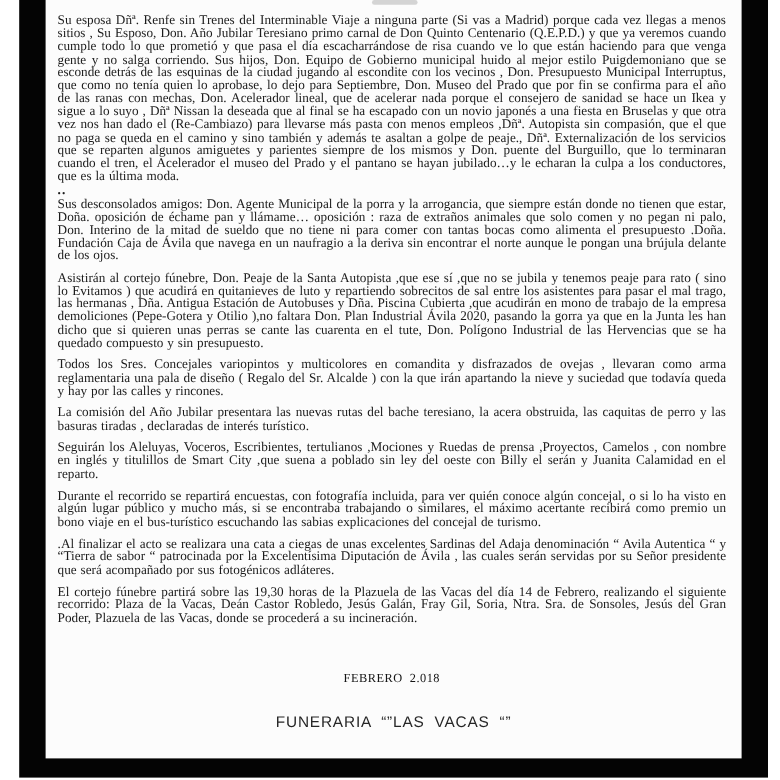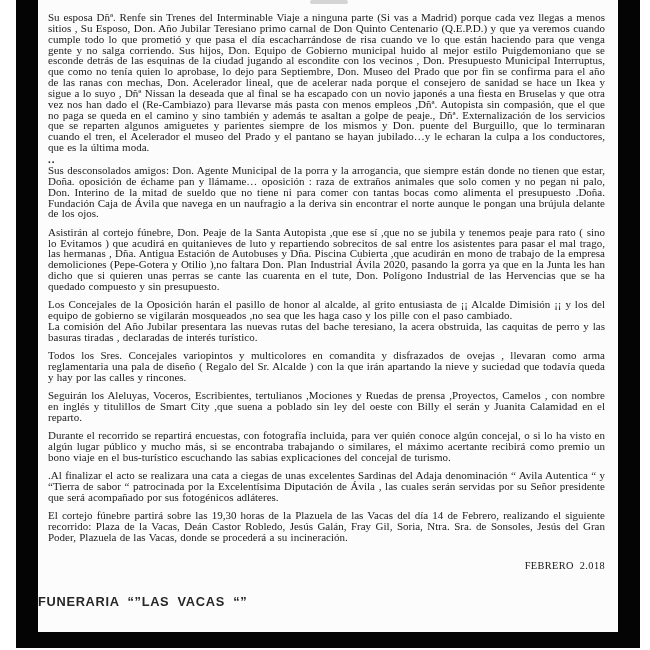--- a/index.html
+++ b/index.html
@@ -28,46 +28,45 @@
     color: #1b1b1b;
     font-size: 11px; line-height: 10.85px;
     text-align: justify; word-spacing: 0.5px;
   }
   .text-block p { margin: 0 0 7.5px 0; }
   .text-block p.tight { margin-bottom: 3px; }
   .text-block p.dots { margin-bottom: 2px; line-height: 7px; font-weight: bold; letter-spacing: 1px; }
   .text-block p.no-gap { margin-bottom: 0; }
   .date-line {
     position: absolute; top: 560px; left: 10px; width: 557px;
-    text-align: right; color: #151515;
+    text-align: center; color: #151515;
     font-size: 10.3px; letter-spacing: 0.4px; word-spacing: 3px;
   }
   .footer-title {
     position: absolute; top: 594px; left: 0; width: 100%;
-    color: #262626;
+    text-align: center; color: #262626;
     font-family: "Liberation Sans", sans-serif;
-    font-weight: 700; font-size: 12.8px; letter-spacing: 0.7px; word-spacing: 4px;
+    font-weight: 400; font-size: 12.8px; letter-spacing: 0.7px; word-spacing: 4px;
   }
 </style>
 </head>
 <body>
 
 <div class="canvas">
   <div class="frame"></div>
   <div class="paper">
     <div class="scan-artifact"></div>
 
     <div class="text-block">
       <p class="tight">Su esposa Dñª. Renfe  sin Trenes del Interminable Viaje a ninguna parte (Si vas a Madrid) porque cada vez llegas  a menos sitios , Su Esposo, Don. Año  Jubilar  Teresiano  primo carnal de Don Quinto Centenario  (Q.E.P.D.) y que ya veremos cuando cumple todo lo que prometió y que  pasa el día escacharrándose  de risa  cuando ve lo que están haciendo para que venga gente y no salga corriendo. Sus hijos, Don. Equipo de Gobierno municipal  huido al  mejor estilo Puigdemoniano  que se esconde detrás de las esquinas de la ciudad  jugando al escondite con los vecinos ,  Don. Presupuesto  Municipal Interruptus, que como no tenía quien lo aprobase, lo dejo para Septiembre, Don. Museo del Prado que por fin  se  confirma para el año de las ranas con mechas, Don. Acelerador lineal, que de acelerar nada porque el consejero de sanidad se hace  un Ikea  y sigue a lo suyo , Dñª Nissan  la deseada  que al final se ha escapado con un novio japonés  a una fiesta en Bruselas  y que otra vez nos han dado el (Re-Cambiazo) para llevarse más pasta con menos empleos ,Dñª. Autopista  sin compasión, que el que no paga se queda en el camino  y sino también y además te asaltan a golpe de peaje., Dñª. Externalización  de los servicios que se reparten algunos amiguetes y parientes siempre  de los mismos y Don. puente del Burguillo, que lo terminaran cuando el  tren, el Acelerador  el museo del Prado  y el pantano se hayan jubilado…y le  echaran la culpa a los conductores, que es la última moda.</p>
       <p class="dots">..</p>
       <p>Sus desconsolados amigos: Don. Agente Municipal de la porra y la arrogancia, que  siempre están donde no tienen que estar, Doña. oposición de échame pan y llámame… oposición : raza de extraños animales que solo comen y no pegan ni palo, Don. Interino de la mitad de sueldo que no tiene ni para comer con tantas bocas como alimenta el presupuesto .Doña. Fundación Caja de Ávila que navega en  un naufragio a la deriva sin encontrar el norte aunque le pongan una brújula delante de los ojos.</p>
       <p>Asistirán al cortejo fúnebre, Don. Peaje de la Santa Autopista ,que ese sí ,que no se jubila  y tenemos peaje para rato ( sino lo Evitamos ) que acudirá en quitanieves de luto  y repartiendo sobrecitos de sal entre los asistentes para pasar el mal trago, las hermanas ,  Dña. Antigua Estación de Autobuses y Dña. Piscina Cubierta ,que acudirán en mono de trabajo  de la empresa demoliciones (Pepe-Gotera y Otilio ),no faltara Don. Plan Industrial  Ávila 2020, pasando la gorra ya  que en la Junta les han dicho que si quieren unas perras  se cante las cuarenta en el tute, Don. Polígono Industrial de las Hervencias que se ha quedado compuesto y sin presupuesto.</p>
-      <p class="no-gap">Los Concejales de la Oposición harán el pasillo de honor al alcalde, al grito entusiasta de ¡¡ Alcalde Dimisión  ¡¡  y los del equipo de gobierno se vigilarán mosqueados ,no sea que les haga caso y los pille con el paso cambiado.</p>
+      <p>Todos los Sres. Concejales variopintos y multicolores  en comandita y disfrazados de ovejas , llevaran como arma reglamentaria una pala de diseño  ( Regalo del Sr. Alcalde ) con la que  irán apartando la nieve y suciedad que todavía queda y hay por las calles y rincones.</p>
       <p>La comisión del Año Jubilar presentara las nuevas rutas del bache teresiano, la acera obstruida, las caquitas de perro y  las basuras tiradas , declaradas de  interés turístico.</p>
-      <p>Todos los Sres. Concejales variopintos y multicolores  en comandita y disfrazados de ovejas , llevaran como arma reglamentaria una pala de diseño  ( Regalo del Sr. Alcalde ) con la que  irán apartando la nieve y suciedad que todavía queda y hay por las calles y rincones.</p>
       <p>Seguirán  los Aleluyas, Voceros, Escribientes, tertulianos ,Mociones y Ruedas de prensa ,Proyectos, Camelos , con  nombre en inglés y titulillos de Smart City ,que suena a poblado sin ley del oeste con Billy  el serán y Juanita Calamidad  en el reparto.</p>
       <p>Durante el recorrido se repartirá encuestas, con fotografía incluida, para ver quién conoce algún concejal, o si lo  ha visto en algún lugar público y mucho más, si se encontraba trabajando o similares, el máximo acertante recibirá como premio un bono viaje en el bus-turístico escuchando las sabias explicaciones del concejal de turismo.</p>
       <p>.Al finalizar el acto se realizara una cata a ciegas de unas excelentes Sardinas del Adaja  denominación “ Avila Autentica “ y “Tierra de sabor  “ patrocinada por la Excelentísima Diputación de Ávila  ,  las  cuales serán servidas por su Señor presidente que será acompañado por sus fotogénicos adláteres.</p>
       <p>El cortejo fúnebre partirá sobre las 19,30 horas de la Plazuela de las Vacas del día 14 de Febrero, realizando el siguiente recorrido: Plaza de la Vacas, Deán Castor Robledo,  Jesús  Galán, Fray Gil, Soria, Ntra. Sra. de Sonsoles,  Jesús del Gran Poder, Plazuela de las Vacas, donde se procederá a su incineración.</p>
     </div>
 
     <div class="date-line">FEBRERO  2.018</div>
     <div class="footer-title">FUNERARIA  “”LAS VACAS “”</div>
   </div>
 </div>

